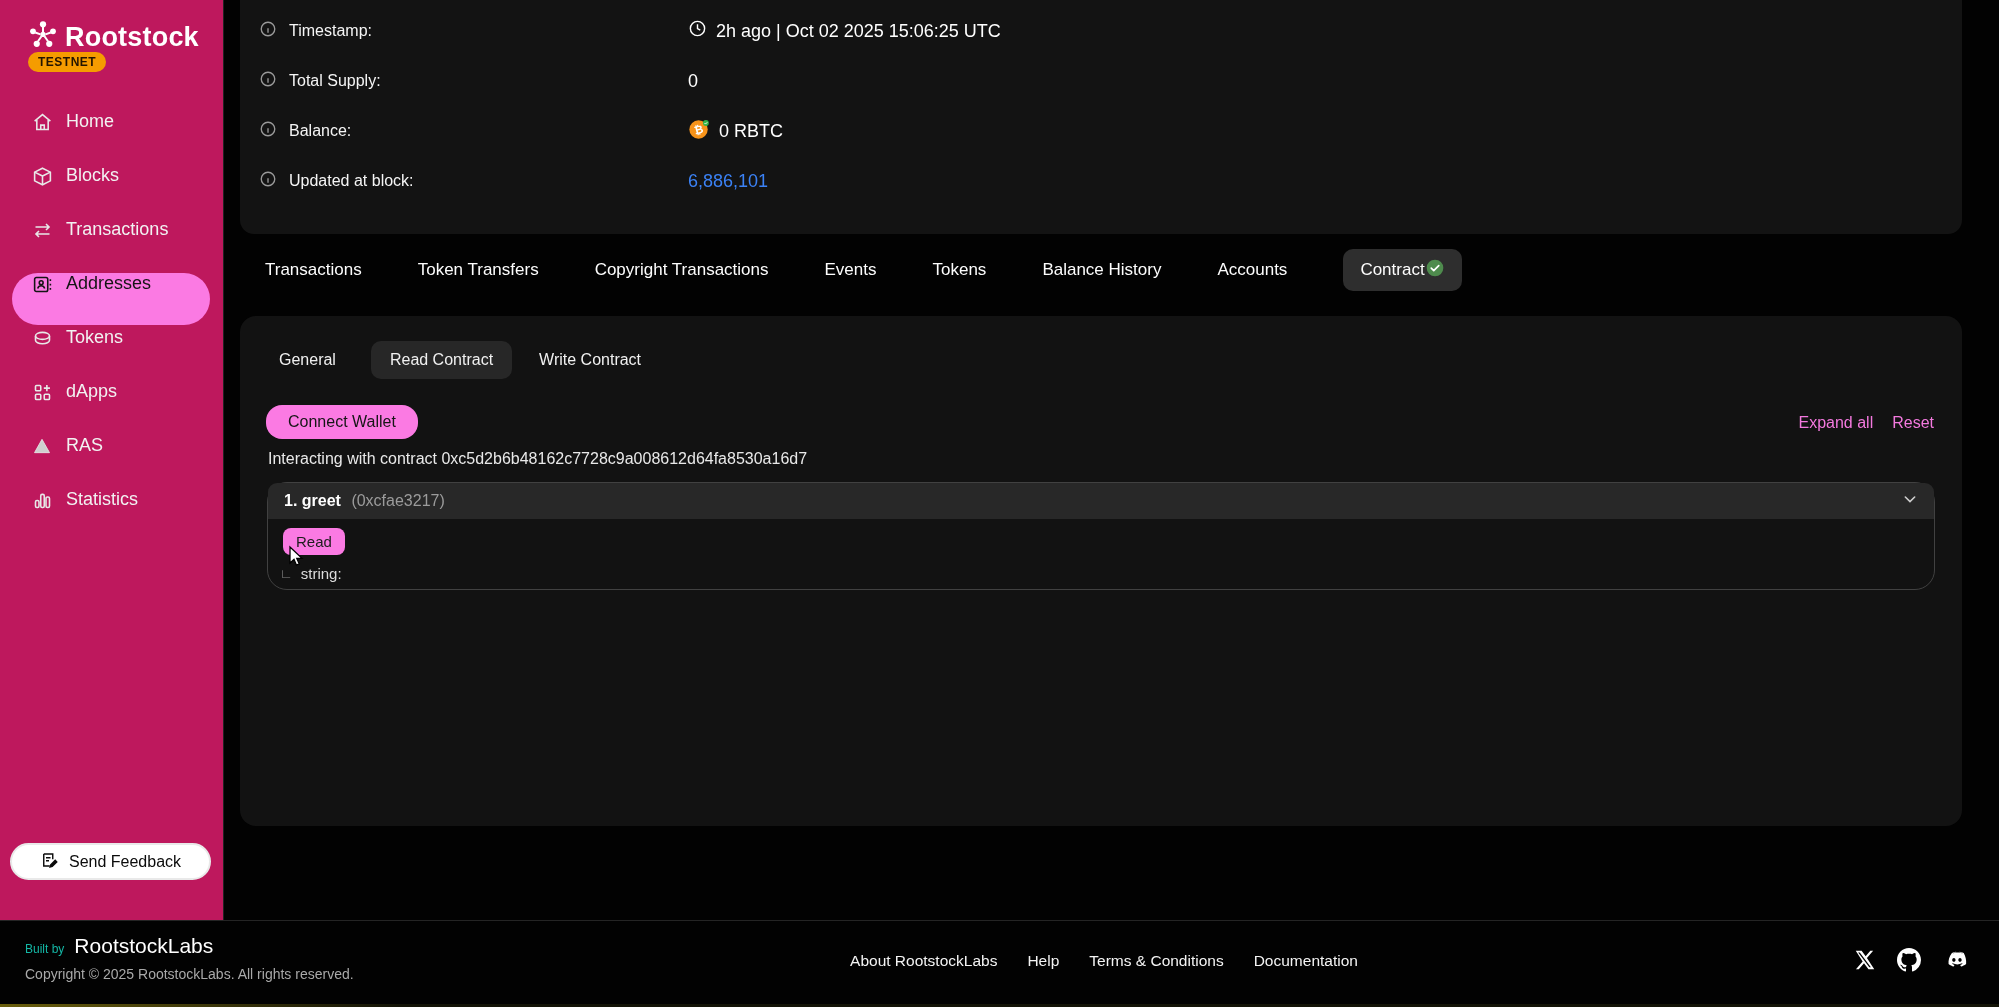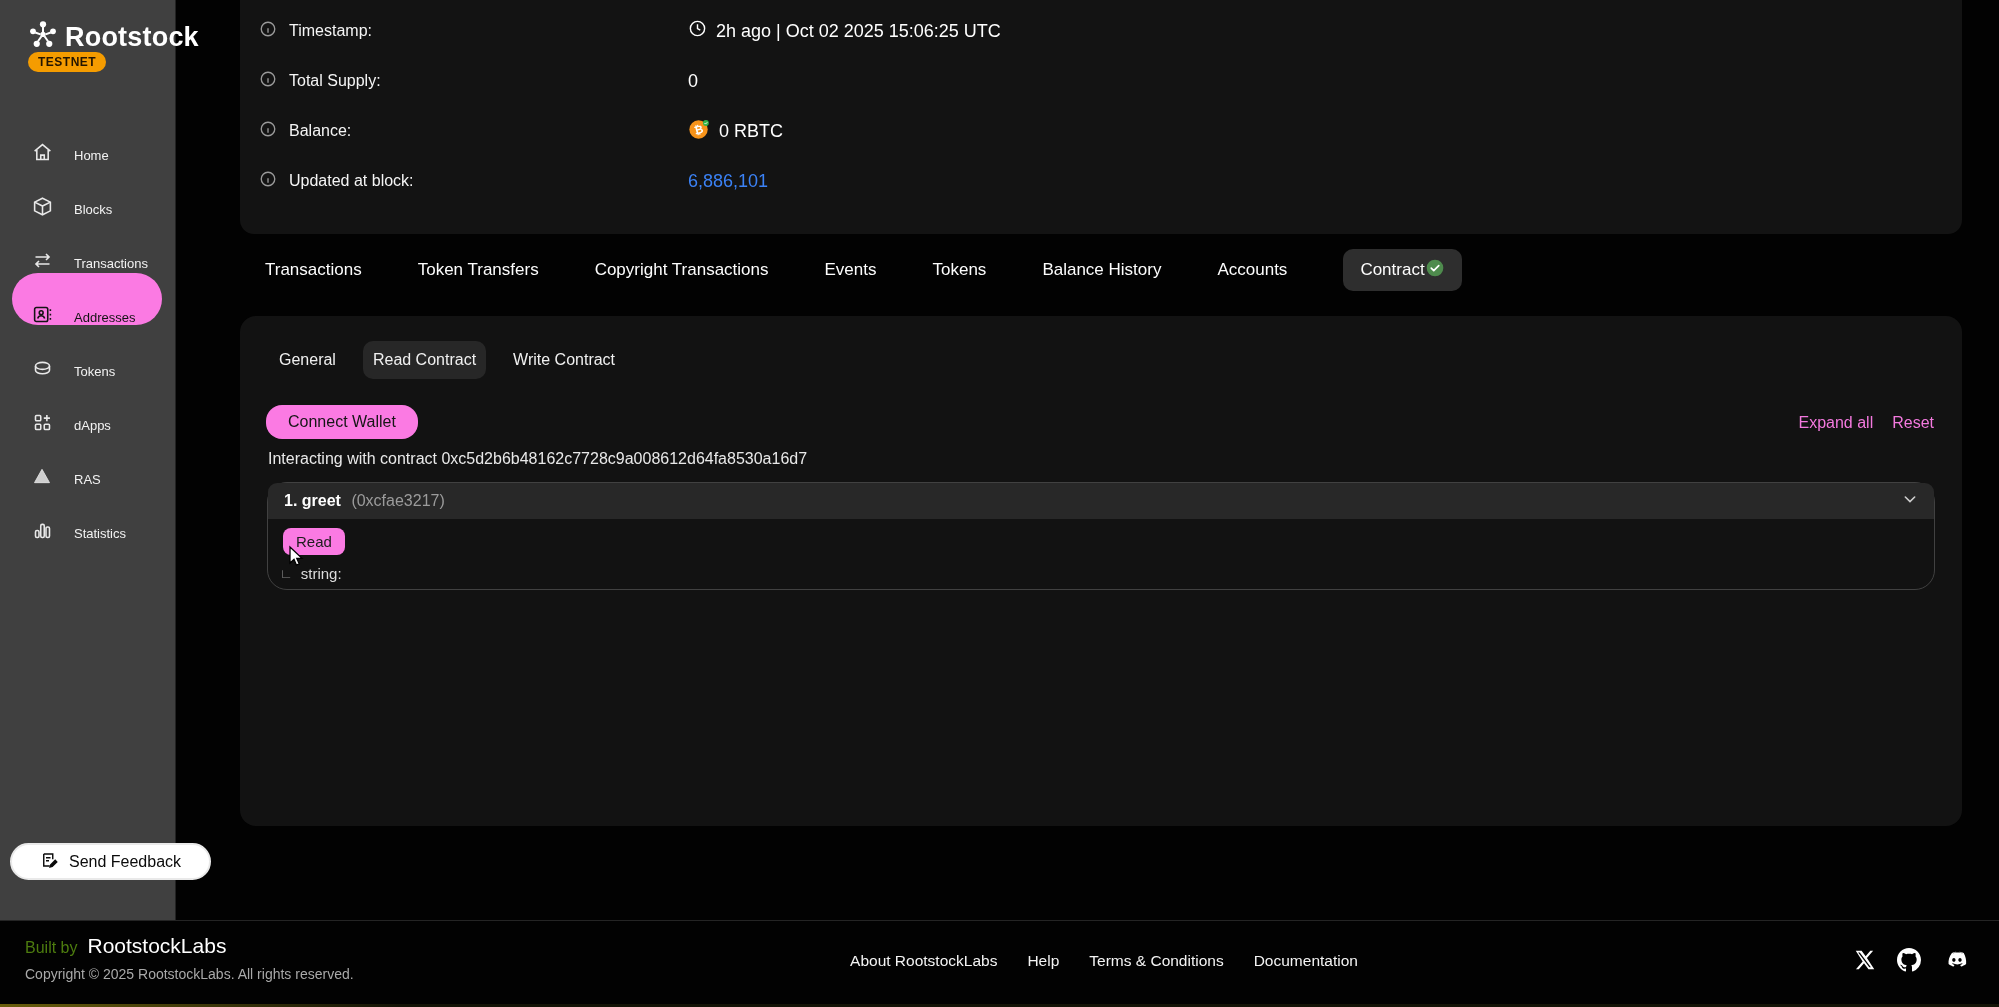--- a/index.html
+++ b/index.html
@@ -1,26 +1,26 @@
 <!DOCTYPE html>
 <html><head>
 <meta charset="utf-8">
 <style>
   * { margin:0; padding:0; box-sizing:border-box; }
   html,body { background:#000; }
   body { font-family:"Liberation Sans", sans-serif; color:#fff; }
   .page { position:relative; width:1999px; height:1007px; background:#020202; overflow:hidden; }
 
   
-  .sidebar { position:absolute; left:0; top:0; width:176px; height:920px; border-right:1px solid #232323; background:#404040; z-index:5; }
+  .sidebar { position:absolute; left:0; top:0; width:224px; height:920px; border-right:1px solid #232323; background:#be185d; z-index:5; }
   .logo-row { position:absolute; left:28px; top:20px; display:flex; align-items:center; gap:7px; }
   .logo-text { font-size:27px; font-weight:bold; letter-spacing:.2px; color:#fff; }
   .testnet-badge { position:absolute; left:28px; top:52px; background:#f59c00; color:#241500; font-size:12px; font-weight:bold; letter-spacing:.5px; padding:3px 10px; border-radius:10px; }
   .nav { position:absolute; left:12px; right:13px; top:111px; display:flex; flex-direction:column; gap:2px; }
-  .nav-item { display:flex; align-items:flex-end; gap:21px; height:52px; padding-left:19px; border-radius:26px; color:#f2f2f2; font-size:13px; cursor:pointer; }
+  .nav-item { display:flex; align-items:flex-start; gap:13px; height:52px; padding-left:19px; border-radius:26px; color:#f2f2f2; font-size:18px; cursor:pointer; }
   .nav-item .nicon { width:22px; height:22px; display:flex; align-items:center; justify-content:center; }
   .nav-item svg { stroke:#e8e8e8; }
   .nav-item.active { background:#fb7ae3; color:#141414; font-weight:500; }
   .nav-item.active svg { stroke:#141414; }
   .feedback-btn { position:absolute; left:10px; top:843px; width:201px; height:37px; border-radius:19px; background:#fff; border:2px solid #e9e9e9; color:#0b0b0b; font-size:16px; font-weight:500; display:flex; align-items:center; justify-content:center; gap:11px; cursor:pointer; font-family:inherit; }
 
   
   .info-card { position:absolute; left:240px; right:37px; top:-12px; height:246px; background:#131313; border-radius:0 0 14px 14px; padding-top:18px; }
   .info-row { display:flex; align-items:center; height:50px; padding-left:19px; }
   .info-row .label-wrap { display:flex; align-items:center; gap:12px; width:429px; }
@@ -30,39 +30,39 @@
 
   
   .tabs-row { position:absolute; left:265px; top:249px; height:42px; display:flex; align-items:center; gap:56px; }
   .tab { font-size:17px; color:#fdfdfd; cursor:pointer; white-space:nowrap; }
   .tab-pill { background:#2e2e2e; border-radius:10px; height:42px; display:flex; align-items:center; padding:0 17px; cursor:pointer; }
 
   
   .content-card { position:absolute; left:240px; right:37px; top:316px; height:510px; background:#121212; border-radius:16px; }
   .subtabs { position:absolute; left:30px; top:25px; display:flex; align-items:center; gap:18px; }
   .subtab { font-size:16px; color:#f0f0f0; padding:10px 9px; border-radius:10px; cursor:pointer; }
-  .subtab.active { background:#272727; padding:10px 10px; }
+  .subtab.active { background:#272727; padding:10px 19px;margin-left:8px; }
   .connect-btn { position:absolute; left:26px; top:89px; height:34px; padding:0 22px; background:#fb7ae3; color:#161616; border:none; border-radius:16px; font-size:16px; font-weight:500; font-family:inherit; cursor:pointer; }
   .expand-links { position:absolute; right:28px; top:98px; display:flex; gap:19px; font-size:16px; }
   .pink-link { color:#f379de; cursor:pointer; }
   .interacting { position:absolute; left:28px; top:134px; font-size:16px; color:#e9e9e9; }
   .method-box { position:absolute; left:27px; right:27px; top:166px; height:108px; border:1px solid #414141; border-radius:20px; }
   .method-header { height:36px; background:#282828; border-radius:9px 9px 0 0; display:flex; align-items:center; justify-content:space-between; padding:0 16px; cursor:pointer; }
   .method-title { font-size:16px; }
   .method-name { color:#fefefe; font-weight:bold; }
   .method-selector { color:#9b9b9b; margin-left:6px; font-weight:normal; }
   .read-btn { position:absolute; left:15px; top:45px; height:27px; padding:0 13px; background:#fb7ae3; color:#1d1d1d; border:none; border-radius:8px; font-size:15px; font-family:inherit; cursor:pointer; }
   .output-line { position:absolute; left:12px; top:82px; display:flex; align-items:center; gap:8px; font-size:15px; }
   .tree-connector { color:#8b8b8b; font-size:13px; }
   .output-type { color:#dcdcdc; }
 
   
   .footer { position:absolute; left:0; right:0; bottom:0; height:87px; background:#020202; border-top:1px solid #242424; }
   .built-row { position:absolute; left:25px; top:13px; display:flex; align-items:baseline; gap:10px; }
-  .built-by { font-size:16px; color:#4d7c0f; }
+  .built-by { font-size:12px; color:#14b8a6; }
   .company { font-size:21px; font-weight:500; color:#fff; }
   .copyright { position:absolute; left:25px; top:45px; font-size:14px; color:#a9a9a9; }
   .footer-links { position:absolute; left:1104px; top:31px; transform:translateX(-50%); display:flex; gap:30px; }
   .footer-link { font-size:15.5px; color:#f4f4f4; cursor:pointer; white-space:nowrap; }
   .socials { position:absolute; right:30px; top:26px; display:flex; align-items:center; gap:22px; }
   .social { cursor:pointer; display:flex; }
   .bottom-strip { position:absolute; left:0; right:0; bottom:0; height:3px; background:linear-gradient(90deg, rgba(190,170,20,.55), rgba(70,70,20,.25) 20%, rgba(60,60,18,.3)); }
 
   .cursor { position:absolute; left:286px; top:545px; z-index:40; pointer-events:none; }
 </style>

